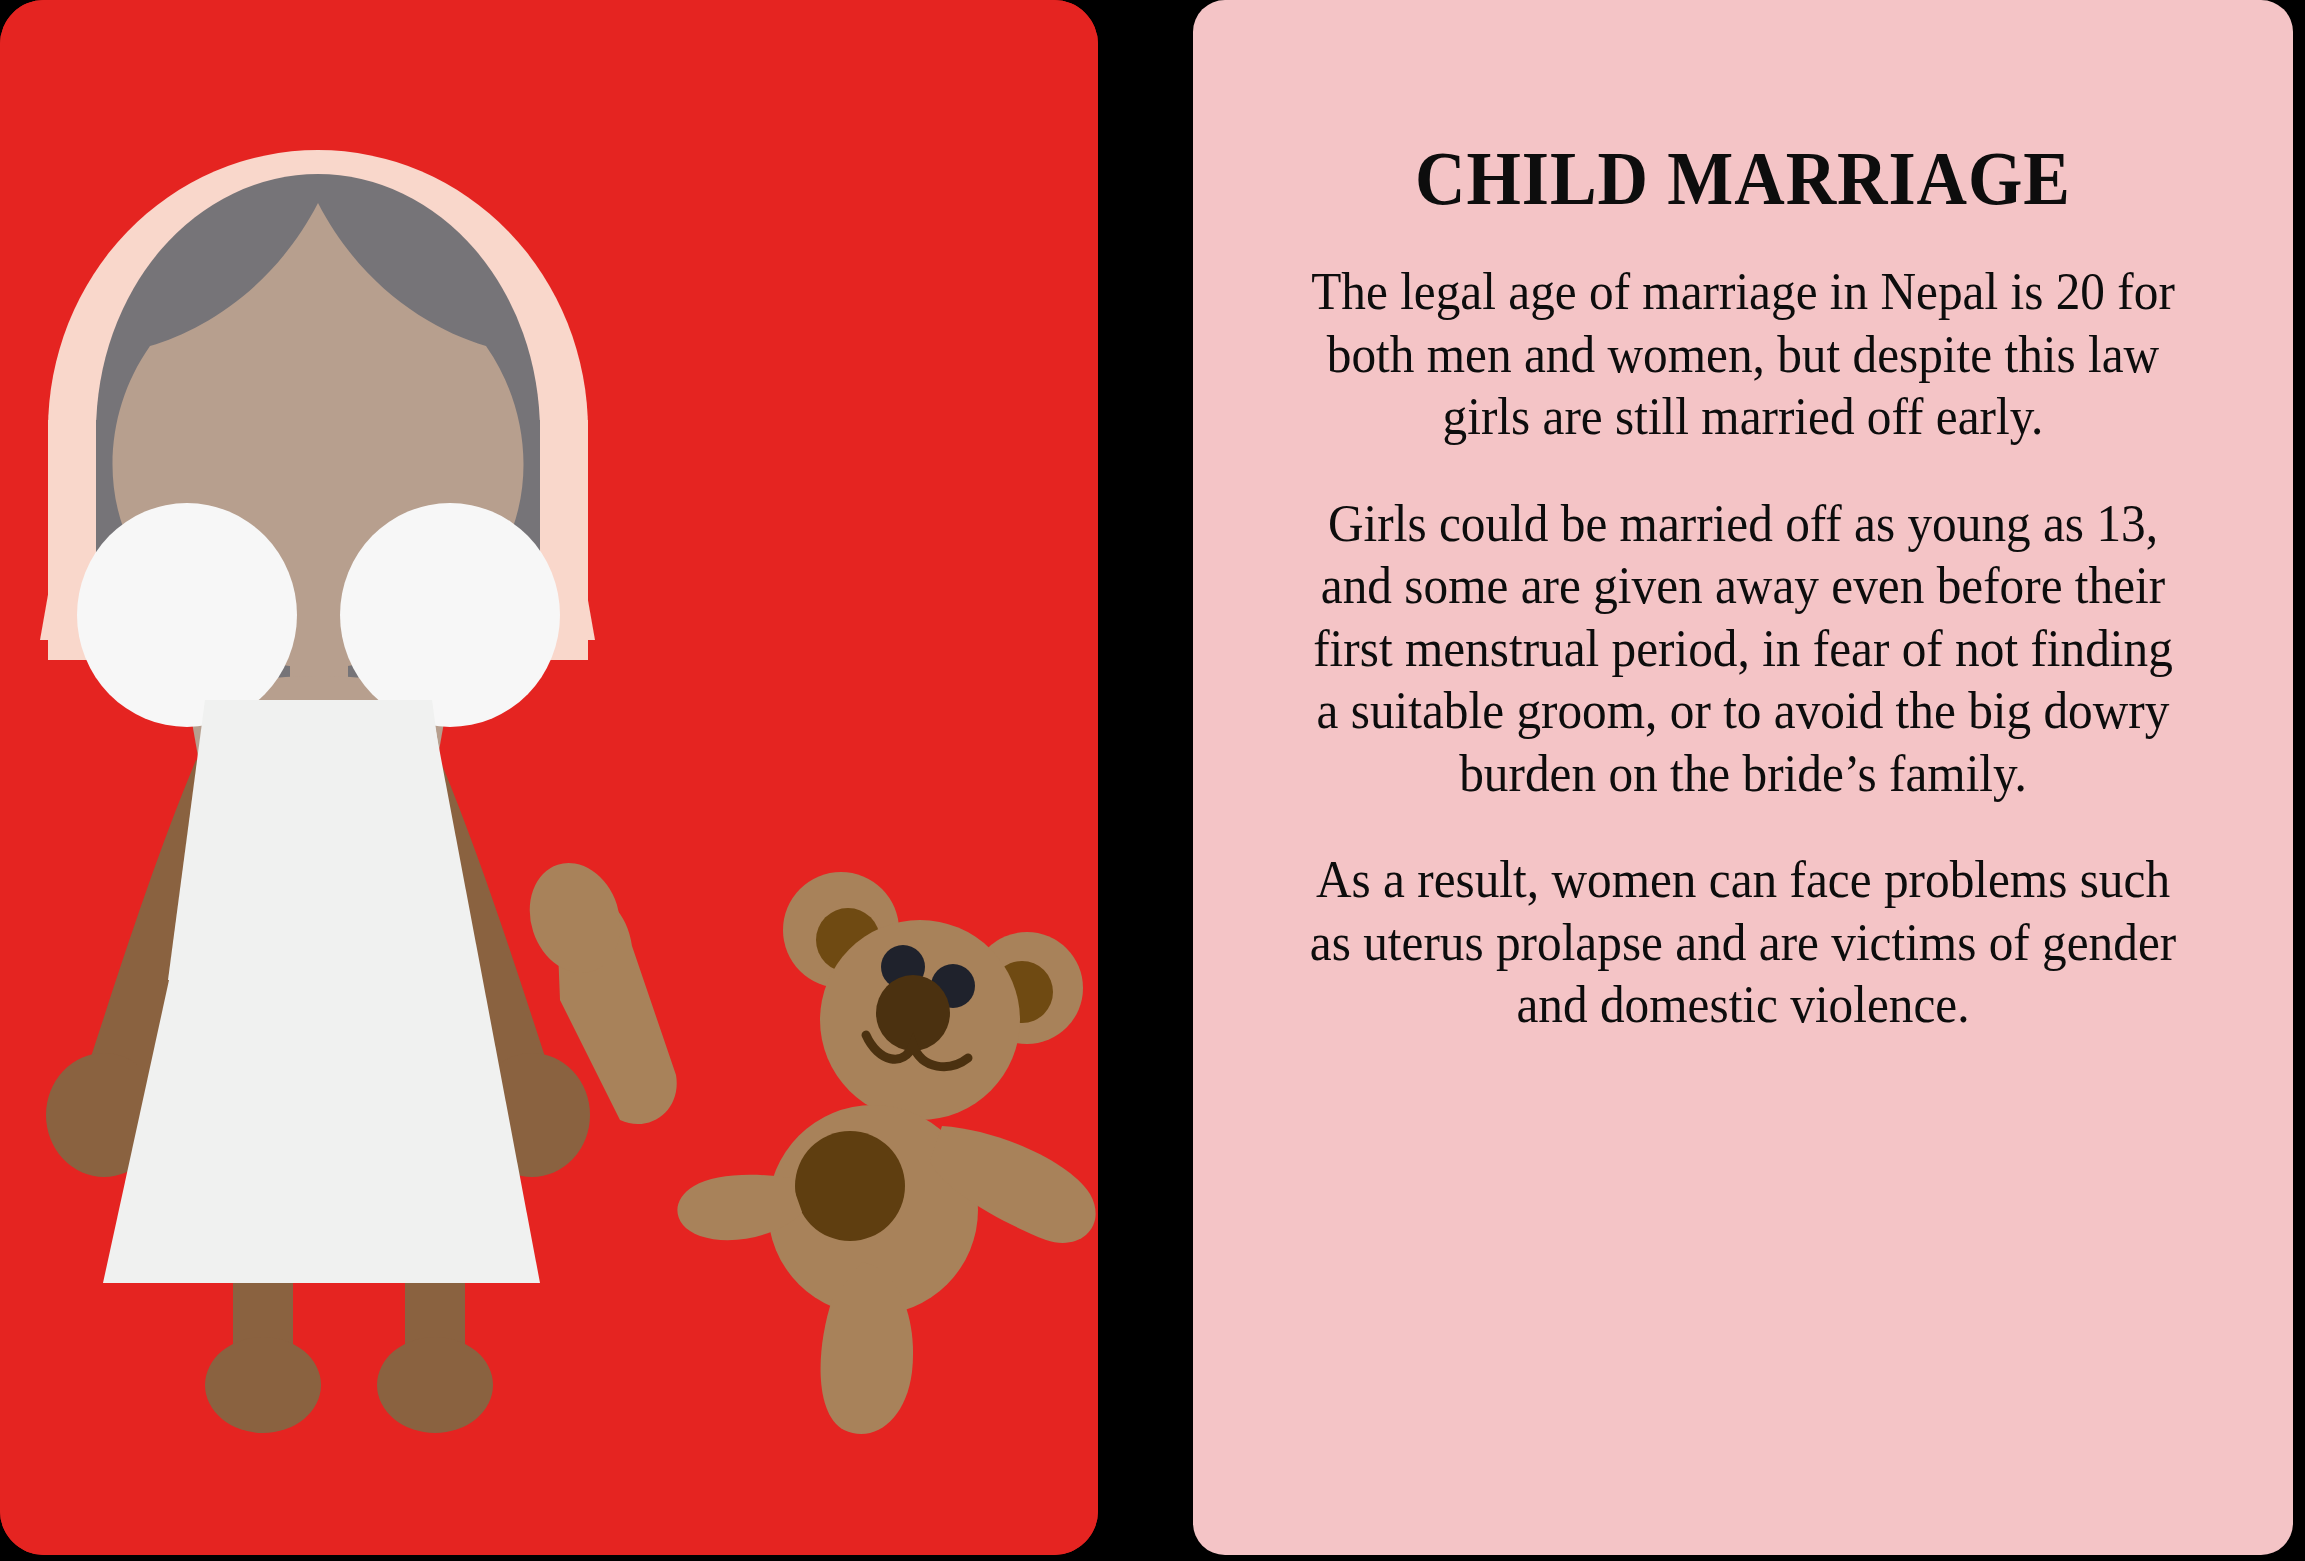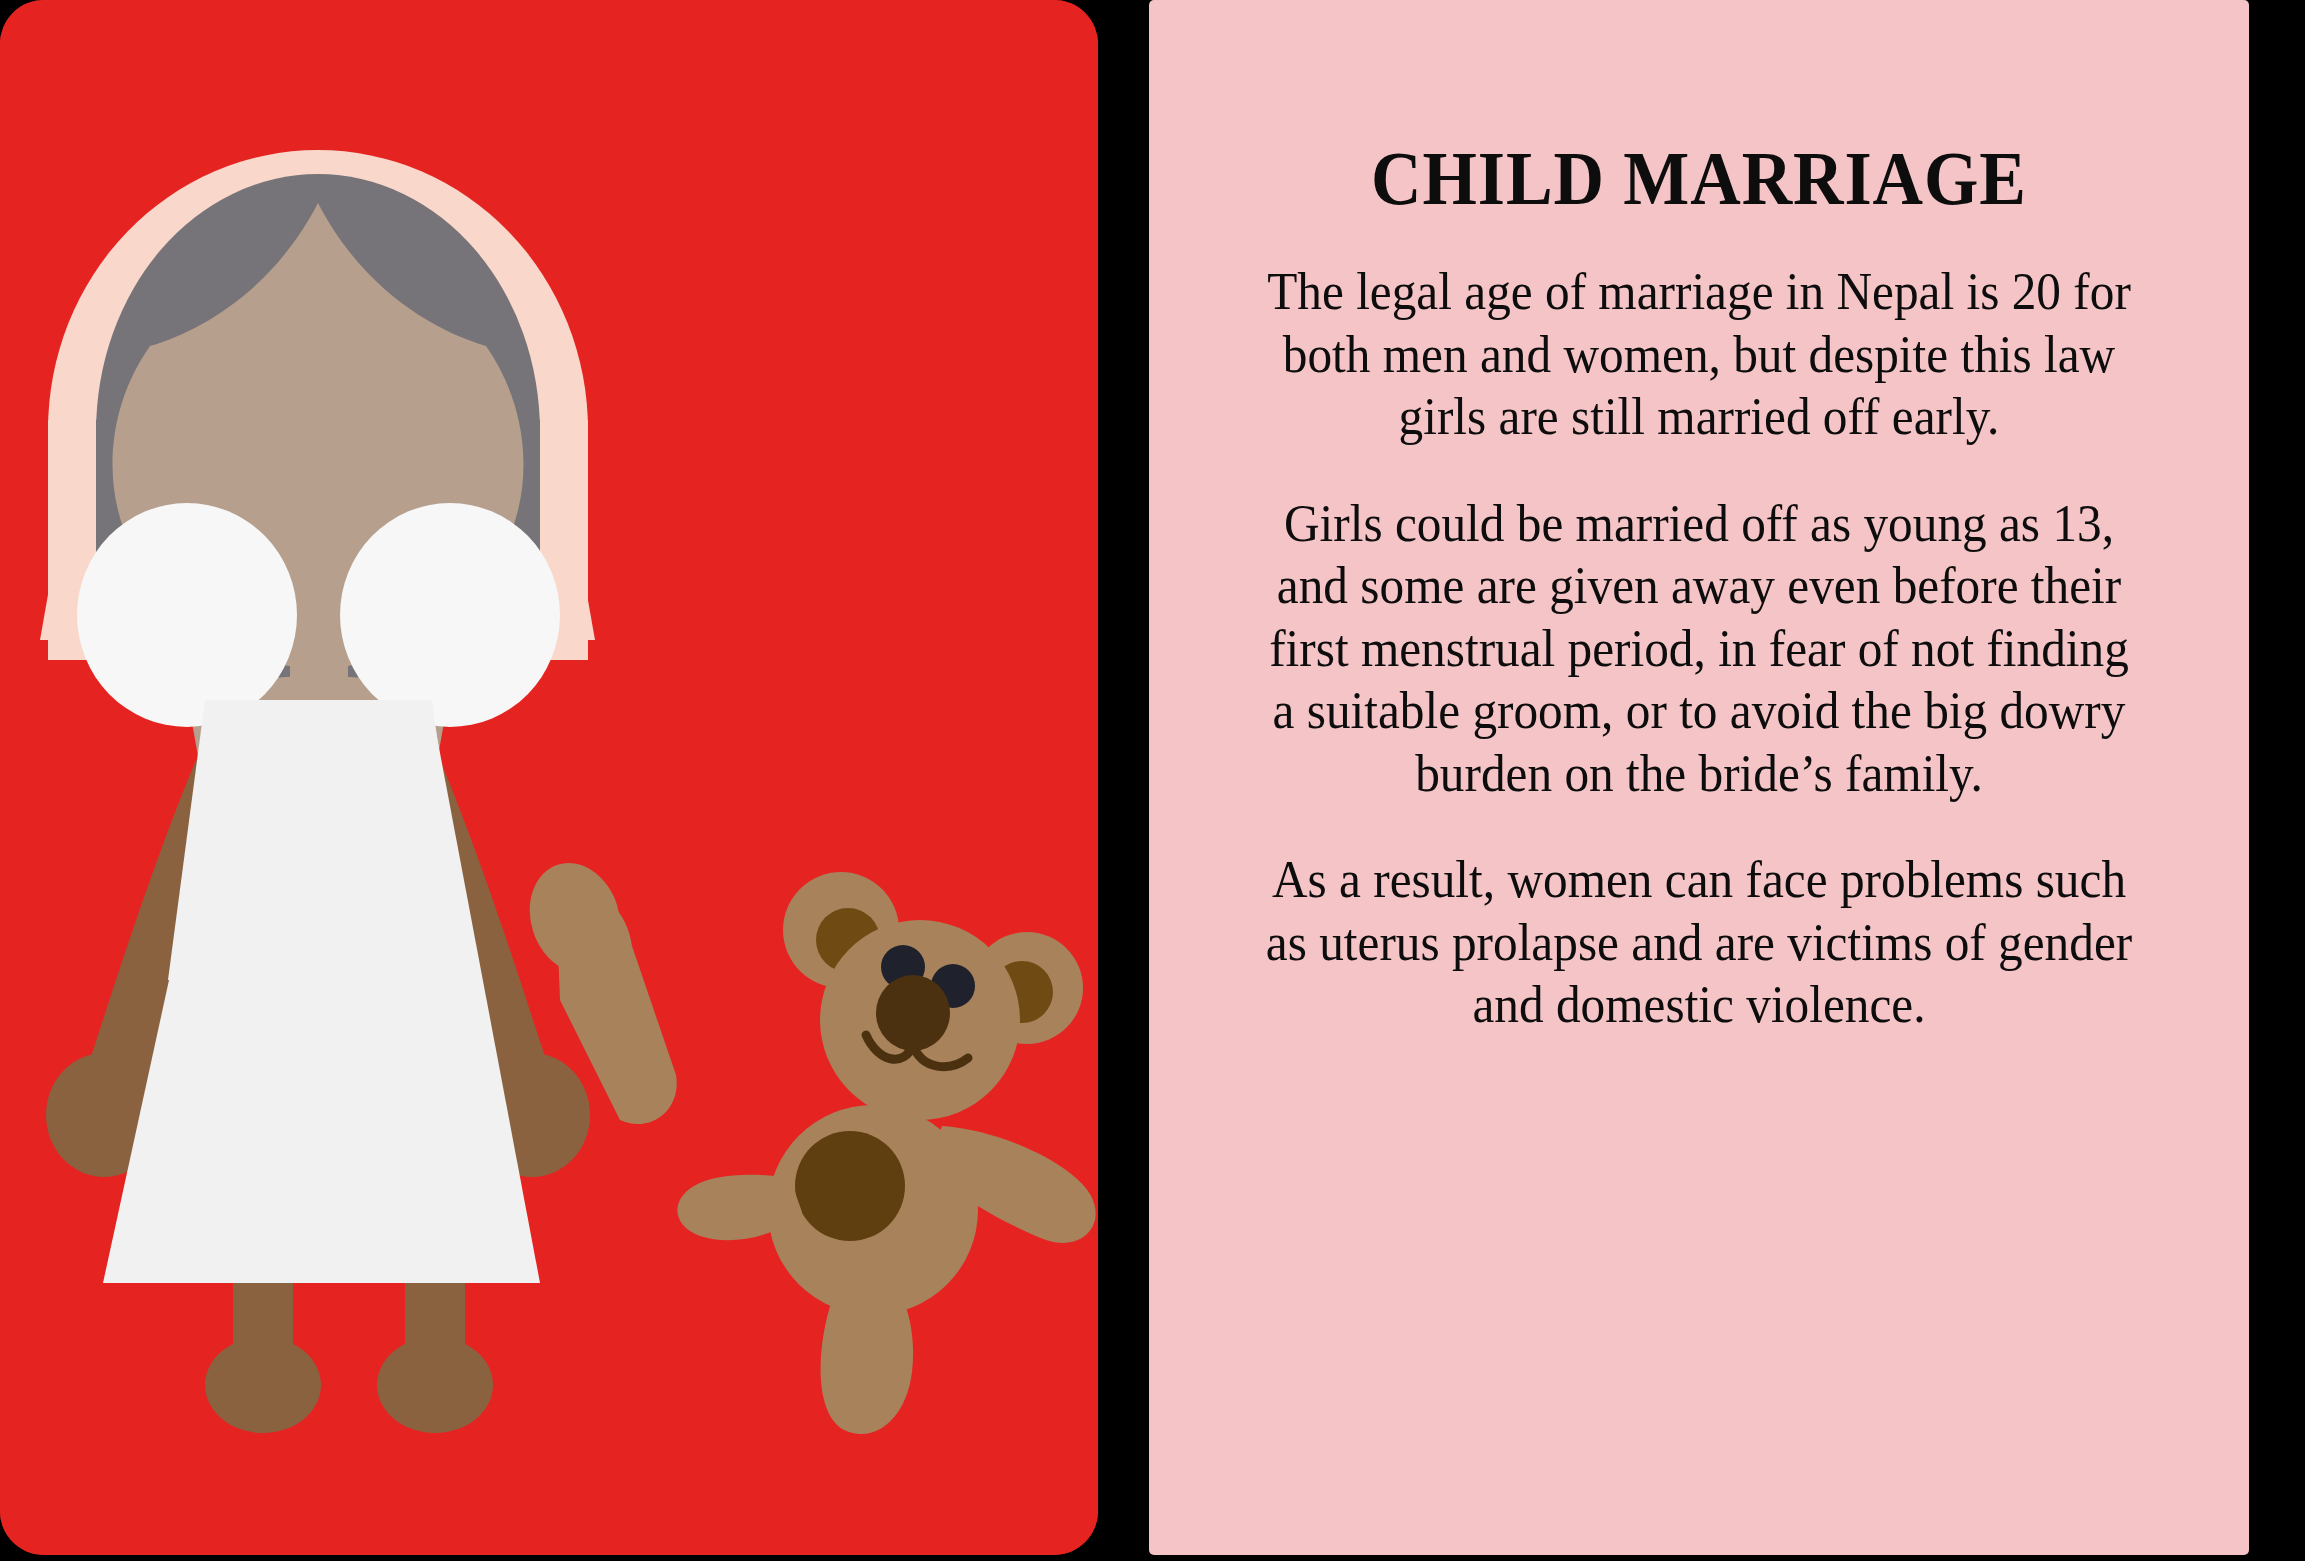--- a/index.html
+++ b/index.html
@@ -31,26 +31,26 @@
     left: 0;
     top: 0;
     width: 1098px;
     height: 1555px;
     display: block;
   }
 
   
   #text-card {
     position: absolute;
-    left: 1149px;
+    left: 1193px;
     top: 0px;
     width: 1100px;
     height: 1555px;
     background: #F4C4C6;
-    border-radius: 5px;
+    border-radius: 32px;
     overflow: hidden;
     box-sizing: border-box;
     padding: 0 80px;
   }
 
   #page-title {
     margin: 0;
     padding-top: 140px;
     text-align: center;
     font-family: "Liberation Serif", serif;

